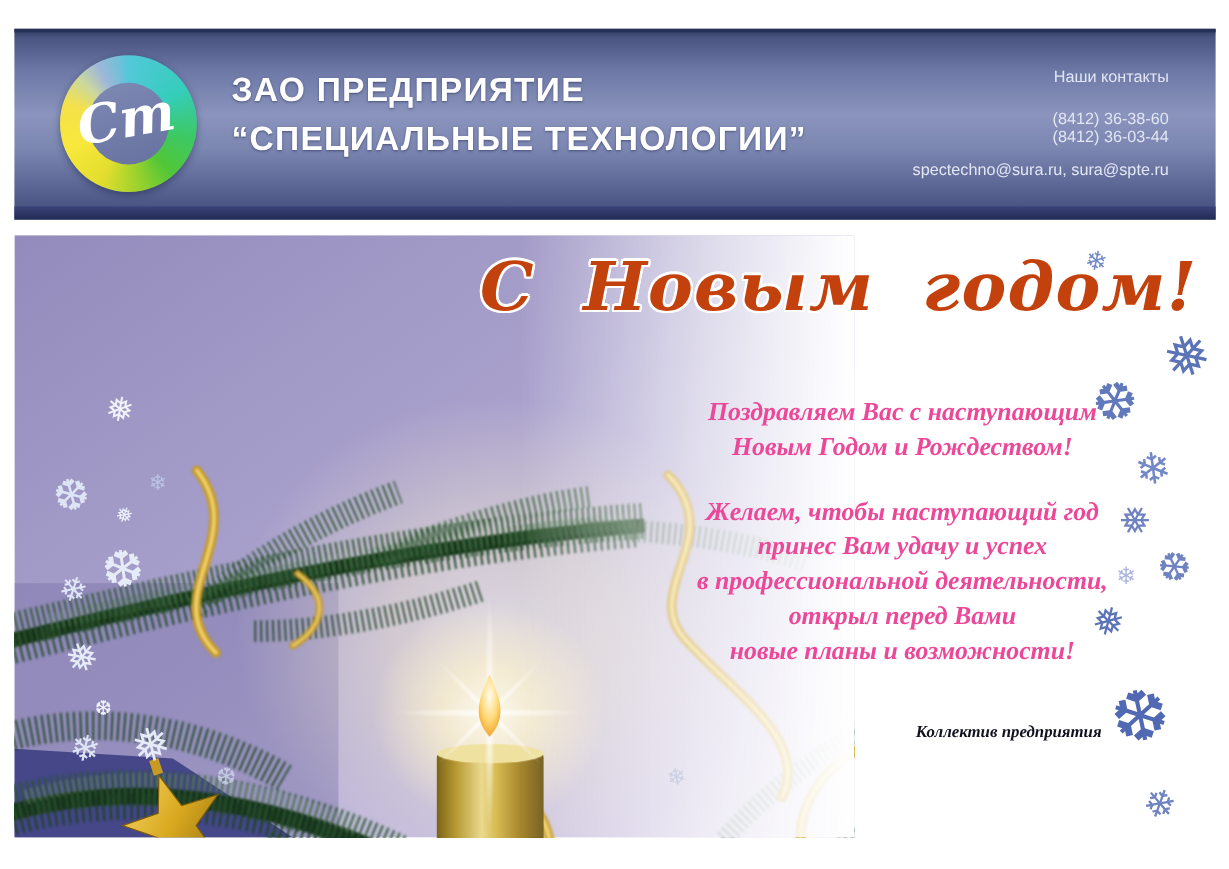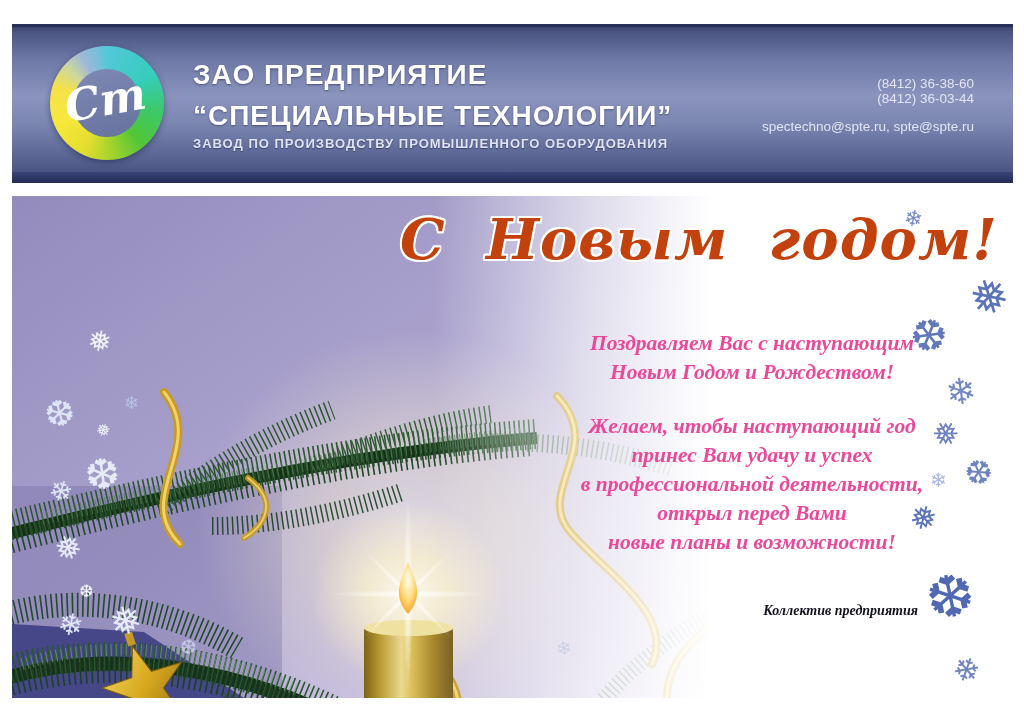--- a/index.html
+++ b/index.html
@@ -64,26 +64,26 @@
 <div class="page">
 
   <div class="banner">
     <div class="logo">
       <div class="logo-inner">
         <span class="logo-mono">Ст</span>
       </div>
     </div>
     <div class="co-name l1">ЗАО ПРЕДПРИЯТИЕ</div>
     <div class="co-name l2">“СПЕЦИАЛЬНЫЕ ТЕХНОЛОГИИ”</div>
-    <div class="co-sub">ЗАВОД ПО ПРОИЗВОДСТВУ ПРОМЫШЛЕННОГО ОБОРУДОВАНИЯ</div>
 
     <div class="contacts">
+      <div class="c-label">Наши контакты</div>
       <div class="c-phones">(8412) 36-38-60
 (8412) 36-03-44</div>
-      <div class="c-emails">spectechno@spte.ru, spte@spte.ru</div>
+      <div class="c-emails">spectechno@sura.ru, sura@spte.ru</div>
     </div>
   </div>
 
   <div class="main">
 
     <svg class="photo" viewBox="0 0 700 502" aria-hidden="true">
       <defs>
         <linearGradient id="bg" x1="0" y1="0" x2="1" y2="1">
           <stop offset="0" stop-color="#938bbb"></stop>
             <stop offset=".45" stop-color="#aaa2cd"></stop>

